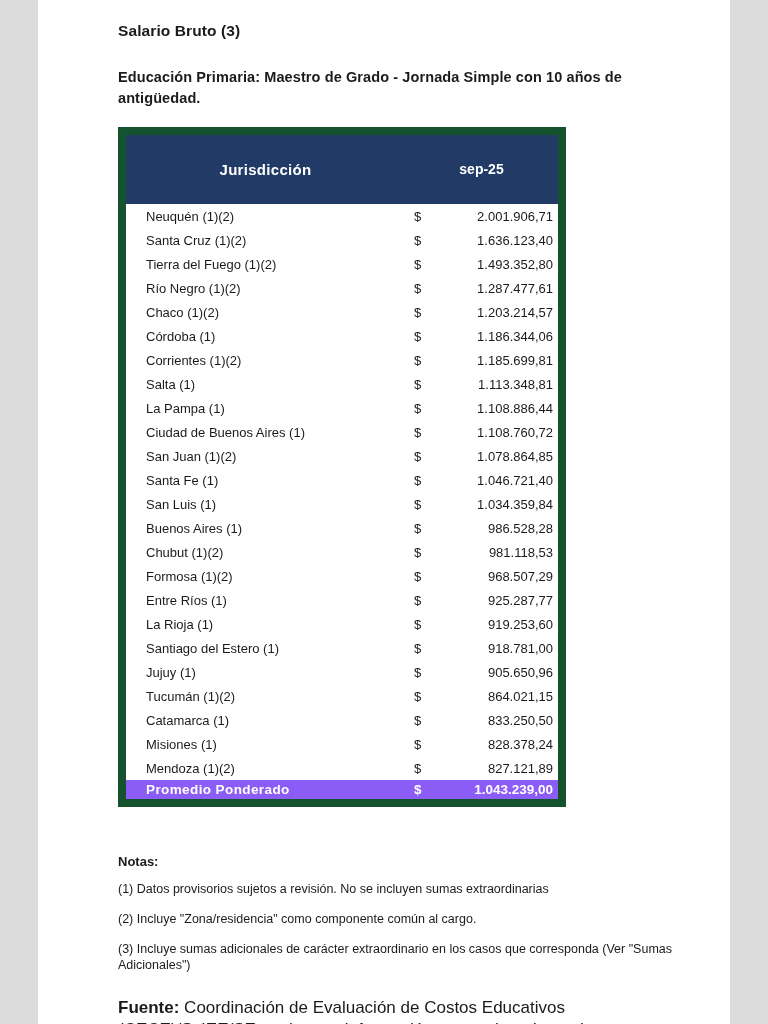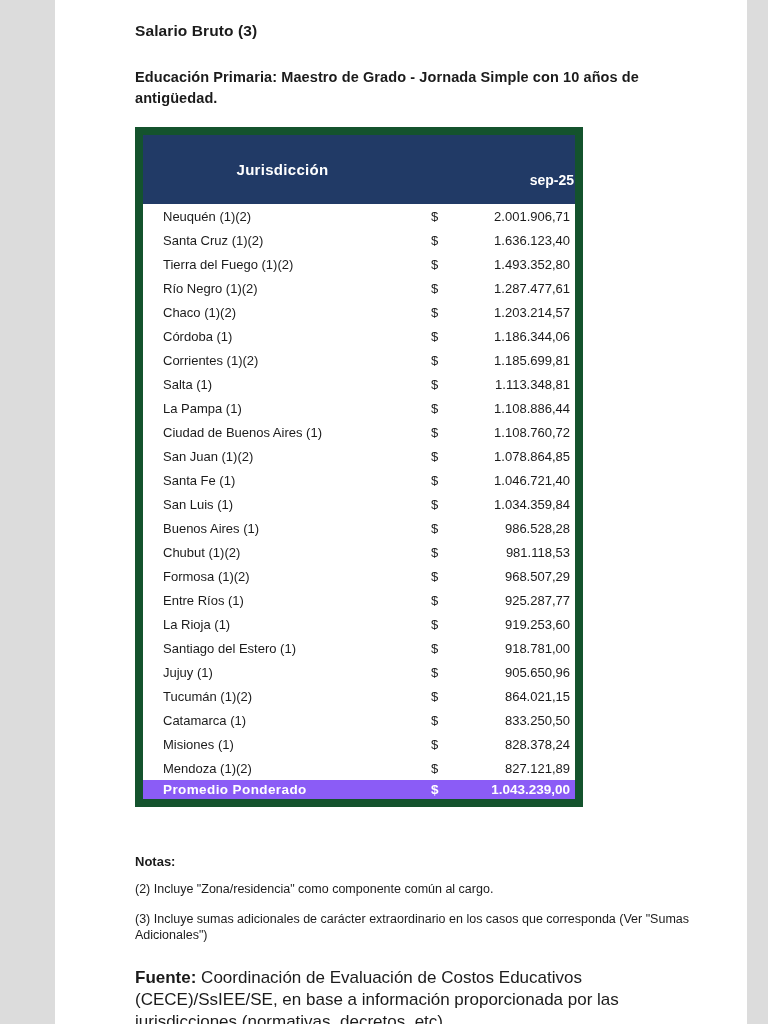--- a/index.html
+++ b/index.html
@@ -10,21 +10,20 @@
     font-family: "Liberation Sans", sans-serif;
     color: #1b1b1b;
     overflow: hidden;
   }
   .page {
     position: absolute;
     left: 38px; top: 0;
     width: 692px; height: 1024px;
     background: #ffffff;
     padding: 22px 0 0 80px;
-    margin-left: 17px;
   }
   .doc-title {
     font-size: 15.5px;
     font-weight: bold;
     margin: 0;
     letter-spacing: 0.1px;
   }
   .doc-subtitle {
     font-size: 14.5px;
     font-weight: bold;
@@ -46,21 +45,21 @@
   }
   table.salary { border: 8px solid #14532d; }
   th.h-jur, th.h-val {
     background: #213a66;
     color: #ffffff;
     height: 73px;
     vertical-align: middle;
     font-size: 15px;
   }
   th.h-jur { border-right: 2px solid #18181c; text-align: center; letter-spacing: 0.3px; }
-  th.h-val { vertical-align: bottom; padding-bottom: 16px; text-align: right; font-size: 14px; }
+  th.h-val { vertical-align: bottom; padding-bottom: 27px; text-align: center; font-size: 14px; }
   tbody td { height: 24px; font-size: 13px; vertical-align: middle; }
   td.j-cell {
     padding-left: 20px;
     border-right: 2px solid #18181c;
     white-space: nowrap;
   }
   td.v-cell { padding: 0; }
   .amount {
     display: flex;
     justify-content: space-between;
@@ -328,19 +327,20 @@
             <span>$</span>
             <span>1.043.239,00</span>
           </span>
         </td>
       </tr>
     </tfoot>
   </table>
 
   <div class="notes">
     <p class="notes-heading">Notas:</p>
+    <p class="note-item">(1) Datos provisorios sujetos a revisión. No se incluyen sumas extraordinarias</p>
     <p class="note-item">(2) Incluye "Zona/residencia" como componente común al cargo.</p>
     <p class="note-item">(3) Incluye sumas adicionales de carácter extraordinario en los casos que corresponda (Ver "Sumas Adicionales")</p>
   </div>
 
   <p class="source"><b>Fuente:</b><span> Coordinación de Evaluación de Costos Educativos (CECE)/SsIEE/SE, en base a información proporcionada por las jurisdicciones (normativas, decretos, etc).</span></p>
 
 </div>
 
 </body></html>

